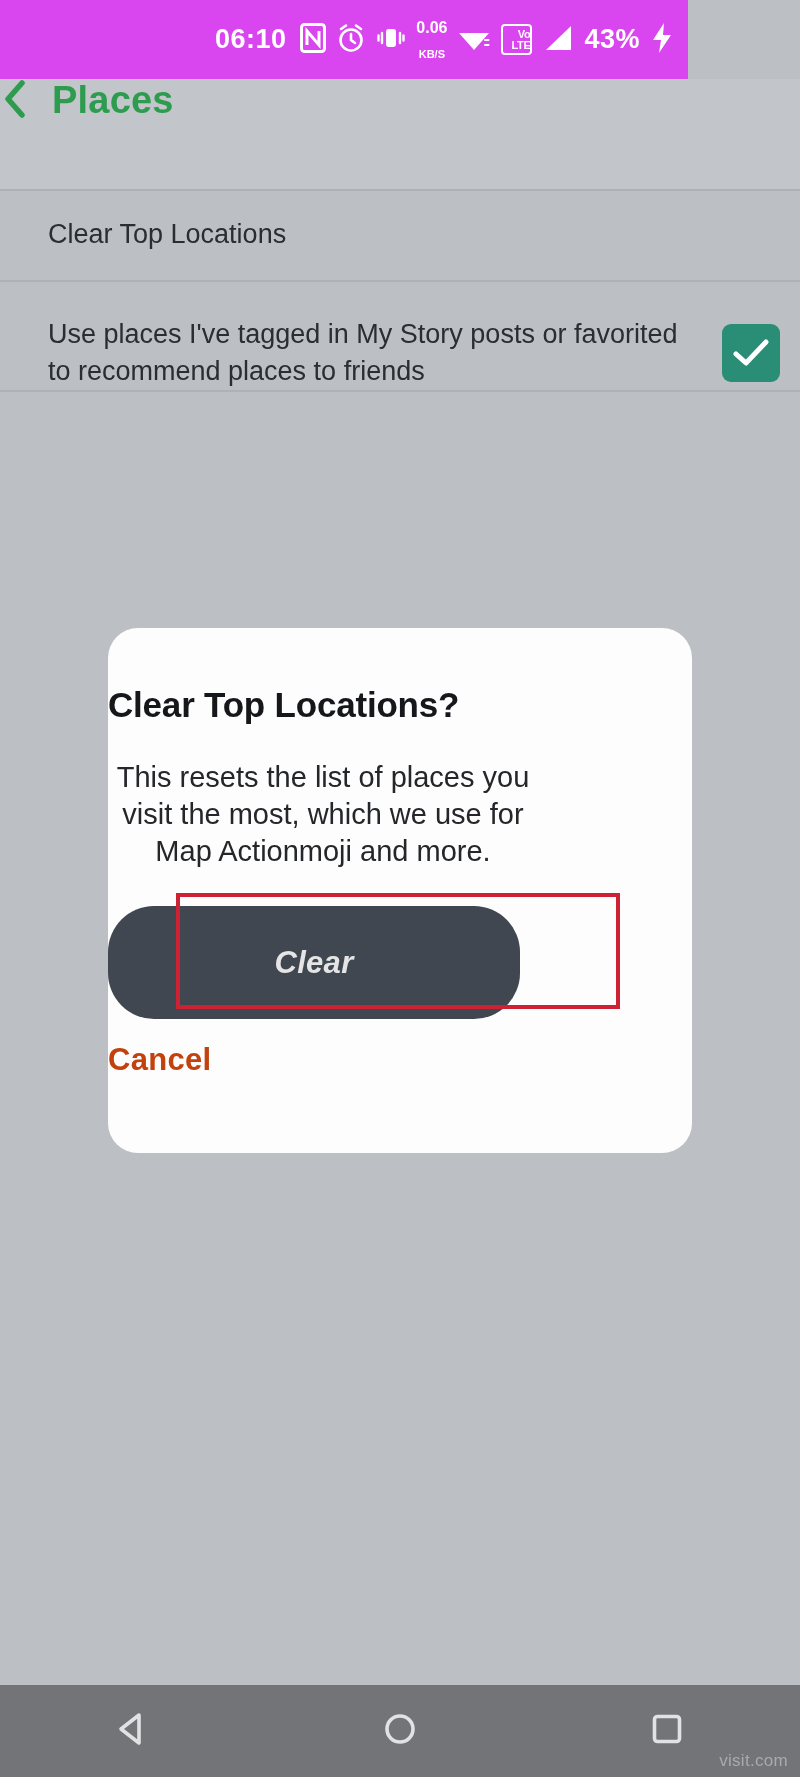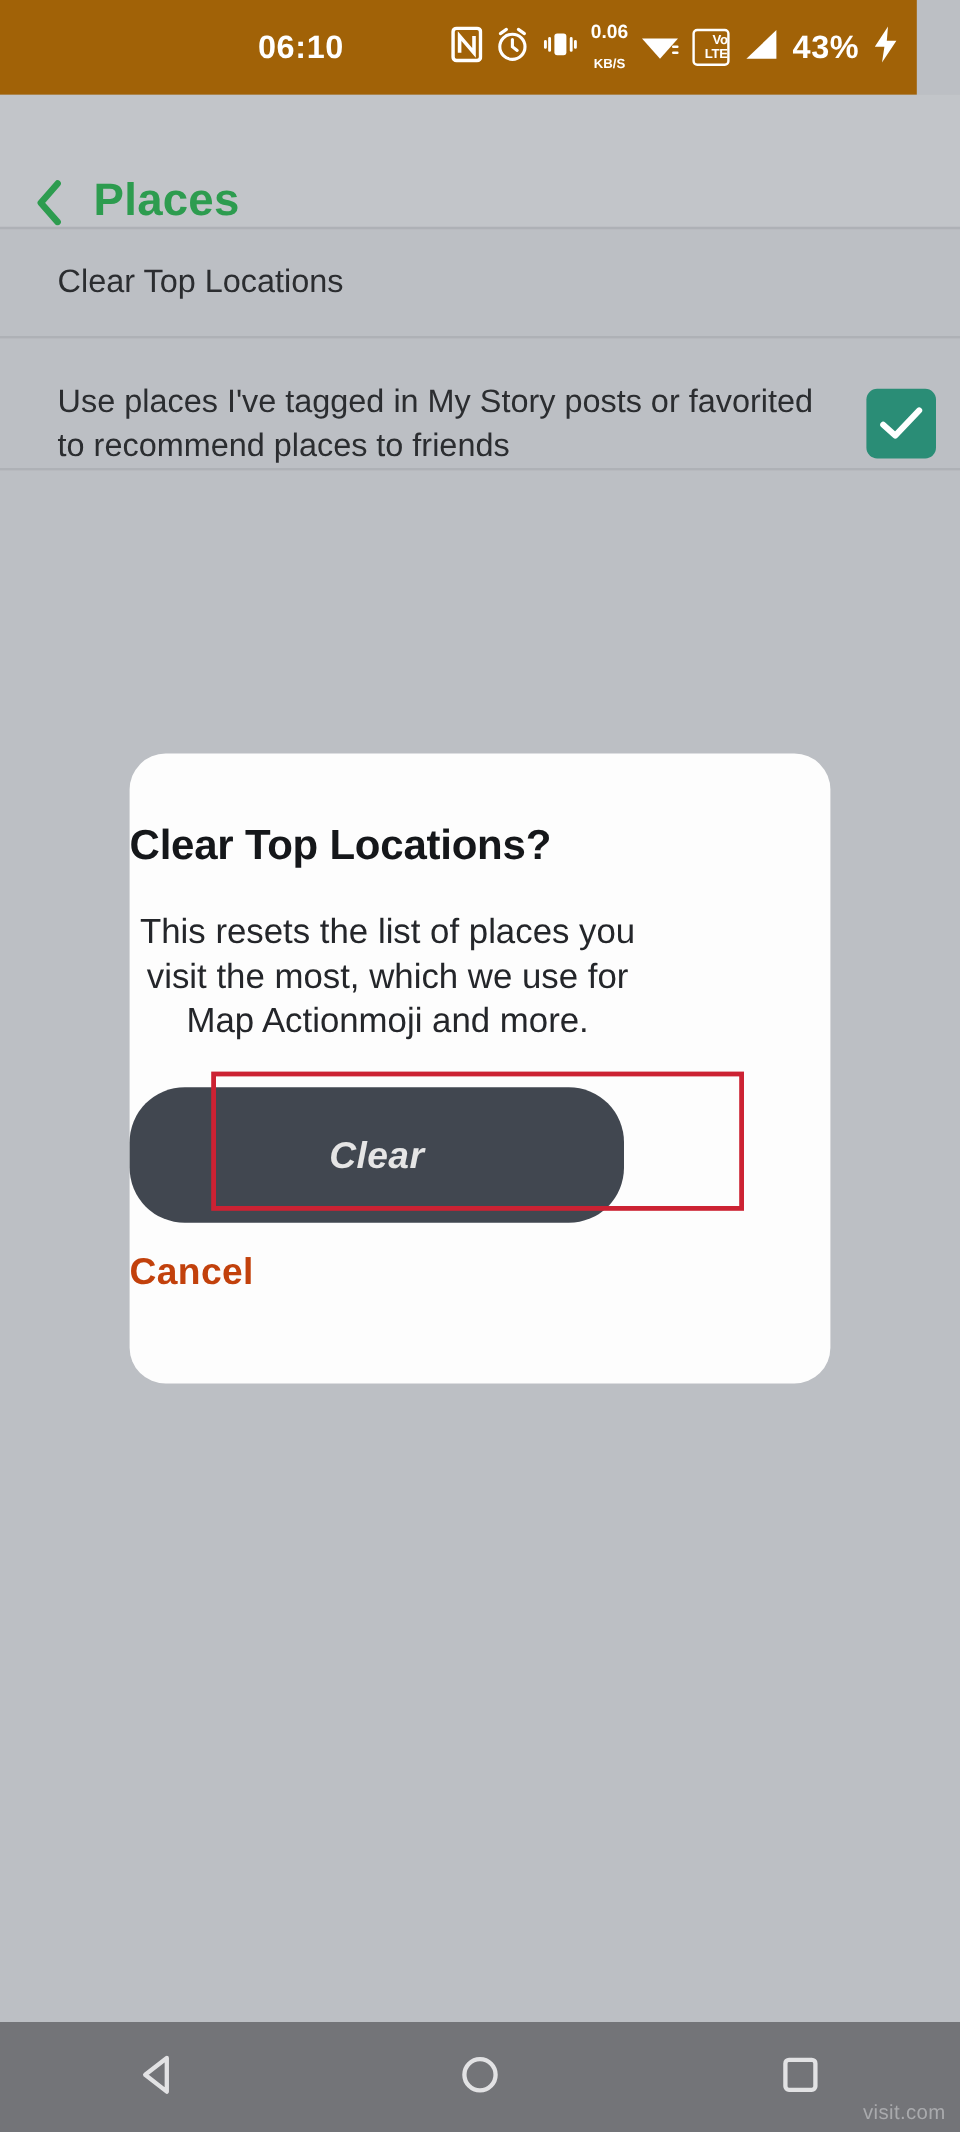--- a/index.html
+++ b/index.html
@@ -11,22 +11,22 @@
   }
   #screen {
     position:relative;
     width:800px; height:1777px;
     background:#bcbfc4;
   }
 
   
   .statusbar {
     position:absolute; top:0; left:0;
-    width:764px; height:79px;
-    background:#a16207;
+    width:688px; height:79px;
+    background:#d946ef;
     display:flex; align-items:center;
     color:#ffffff;
   }
   .sb-left { width:215px; }
   .sb-clock {
     font-size:27px; font-weight:bold;
     letter-spacing:0.5px;
     color:#ffffff;
   }
   .sb-right {
@@ -51,22 +51,21 @@
   .volte span { font-size:11px; letter-spacing:-0.3px; }
   .battpct {
     font-size:27px; font-weight:bold; letter-spacing:0.5px;
   }
 
   
   .header {
     position:absolute; top:79px; left:0;
     width:800px; height:110px;
     background:#c2c5c9;
-    display:flex; align-items:flex-end;
-    padding-left:26px;
+    display:flex; align-items:flex-start;
   }
   .back-chevron {
     width:30px; height:40px;
     display:flex; align-items:center; justify-content:center;
     margin-right:22px;
   }
   .header-title {
     font-size:38px; font-weight:bold;
     color:#2d9c4f;
     letter-spacing:0.2px;

